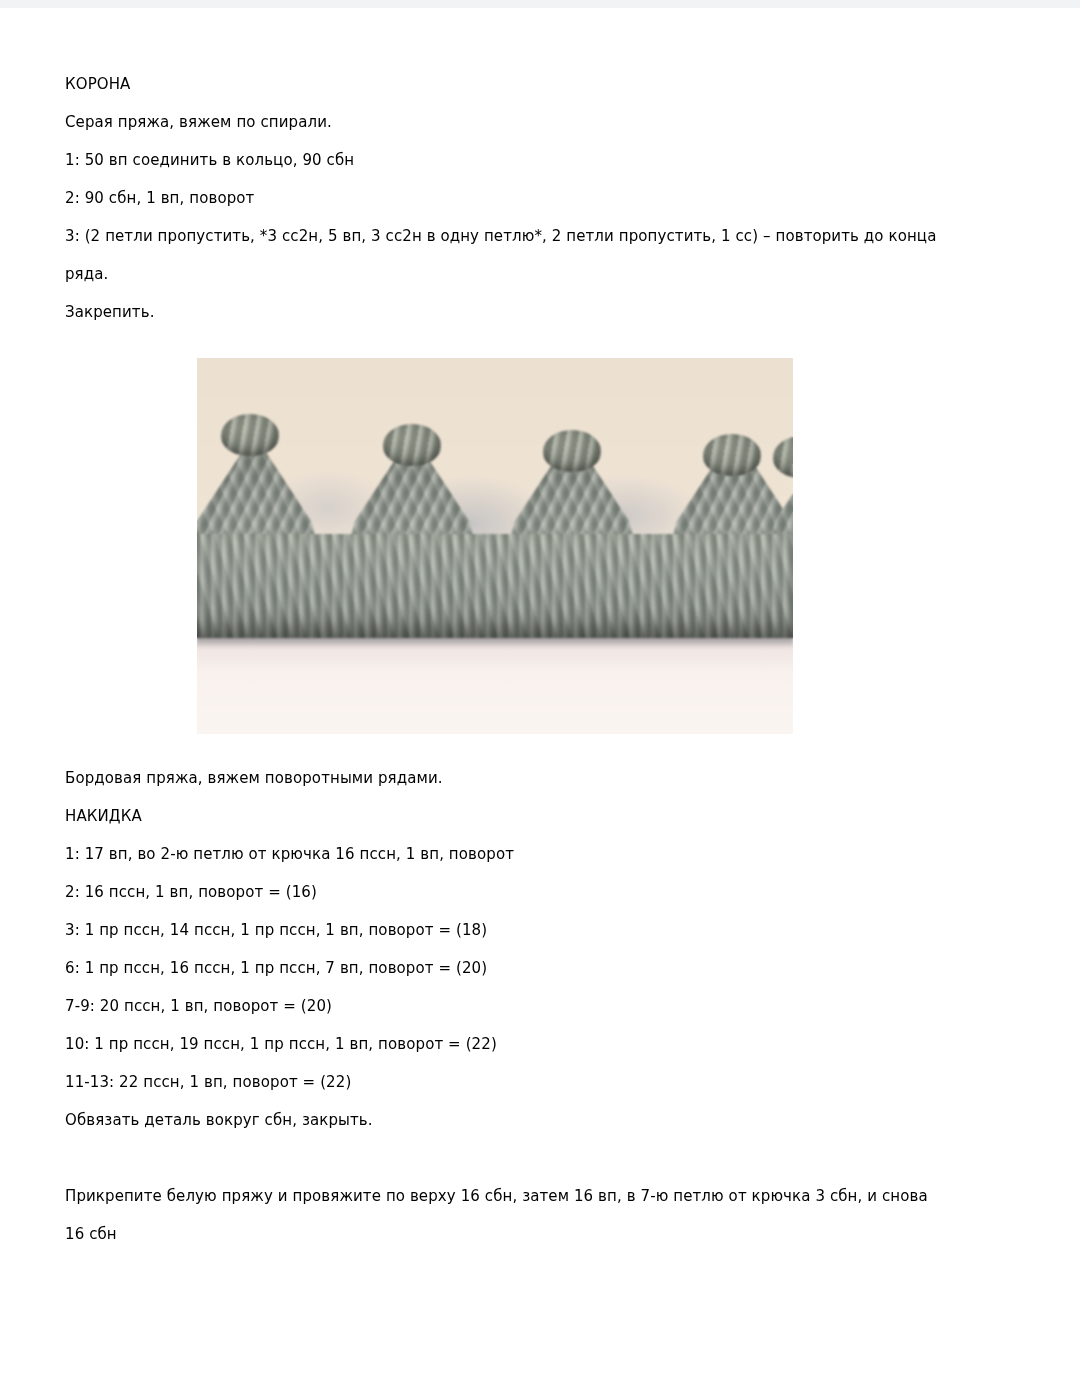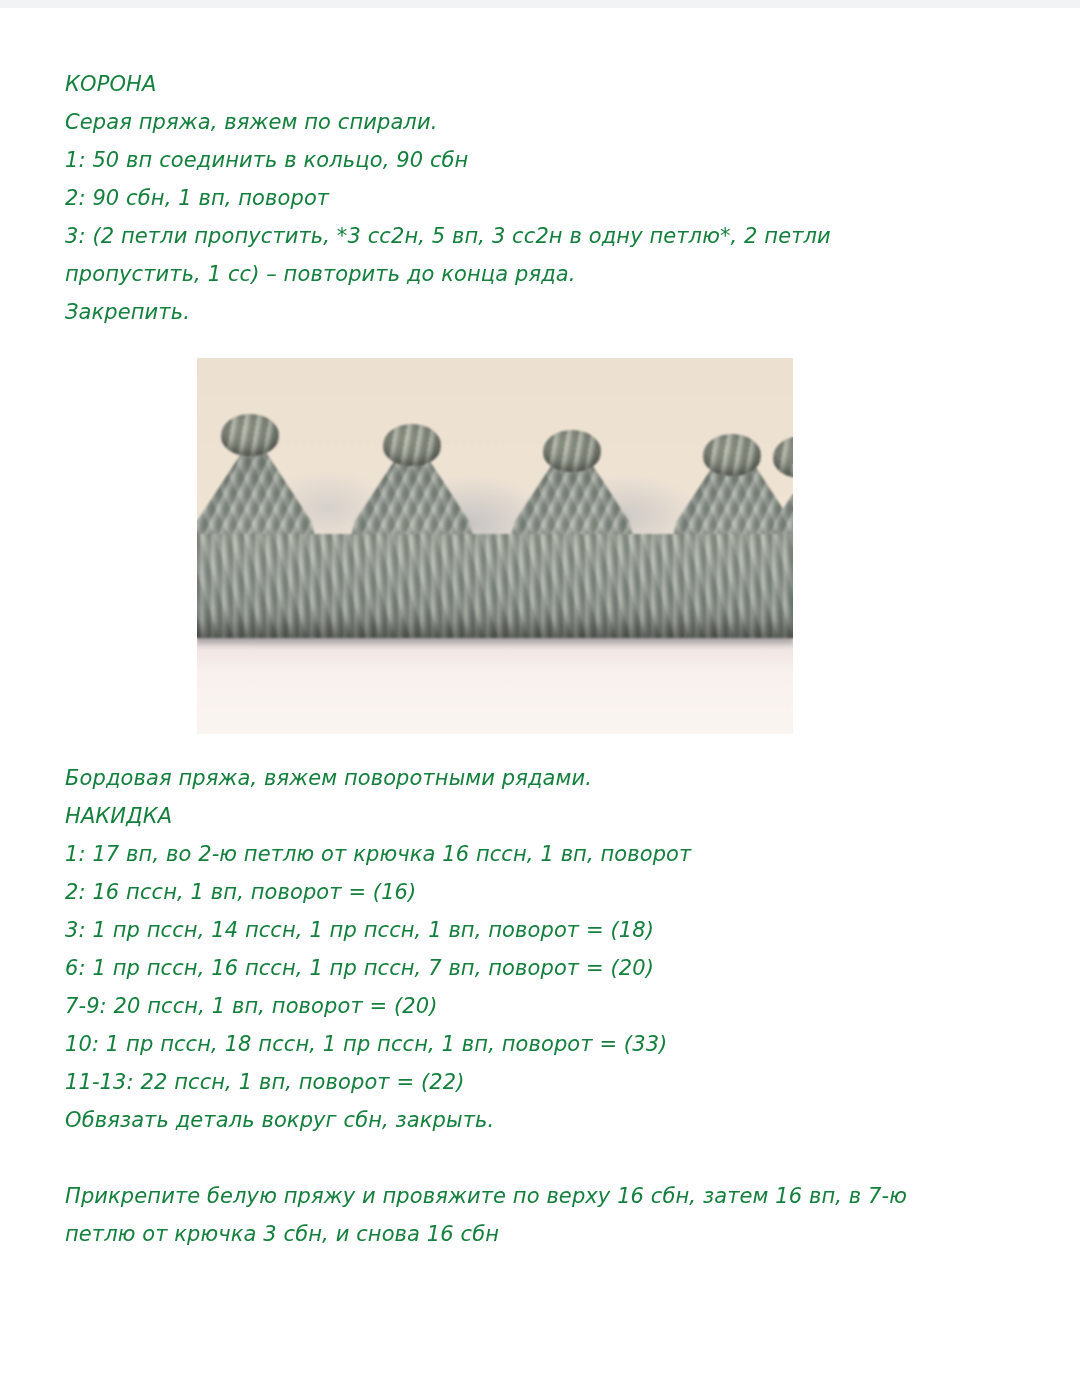--- a/index.html
+++ b/index.html
@@ -34,26 +34,25 @@
   }
 
   .content {
     position: absolute;
     left: 65px;
     top: 57px;
     width: 880px;
   }
 
   .doc-line {
-    font-size: 21px;
+    font-size: 15px;
     line-height: 38px;
-    color: #15803d;
+    color: #000000;
     white-space: pre-wrap;
     letter-spacing: 0.1px;
-    font-style: italic;
   }
 
   .block-gap {
     height: 38px;
   }
 
   
   .photo-wrap {
     position: absolute;
     left: 197px;
@@ -185,21 +184,21 @@
     <div style="height:428px"></div>
 
     <div>
       <div class="doc-line">Бордовая пряжа, вяжем поворотными рядами.</div>
       <div class="doc-line">НАКИДКА</div>
       <div class="doc-line">1: 17 вп, во 2-ю петлю от крючка 16 пссн, 1 вп, поворот</div>
       <div class="doc-line">2: 16 пссн, 1 вп, поворот = (16)</div>
       <div class="doc-line">3: 1 пр пссн, 14 пссн, 1 пр пссн, 1 вп, поворот = (18)</div>
       <div class="doc-line">6: 1 пр пссн, 16 пссн, 1 пр пссн, 7 вп, поворот = (20)</div>
       <div class="doc-line">7-9: 20 пссн, 1 вп, поворот = (20)</div>
-      <div class="doc-line">10: 1 пр пссн, 18 пссн, 1 пр пссн, 1 вп, поворот = (33)</div>
+      <div class="doc-line">10: 1 пр пссн, 19 пссн, 1 пр пссн, 1 вп, поворот = (22)</div>
       <div class="doc-line">11-13: 22 пссн, 1 вп, поворот = (22)</div>
       <div class="doc-line">Обвязать деталь вокруг сбн, закрыть.</div>
     </div>
 
     <div class="block-gap"></div>
 
     <div>
       <div class="doc-line">Прикрепите белую пряжу и провяжите по верху 16 сбн, затем 16 вп, в 7-ю петлю от крючка 3 сбн, и снова 16 сбн</div>
     </div>
 

